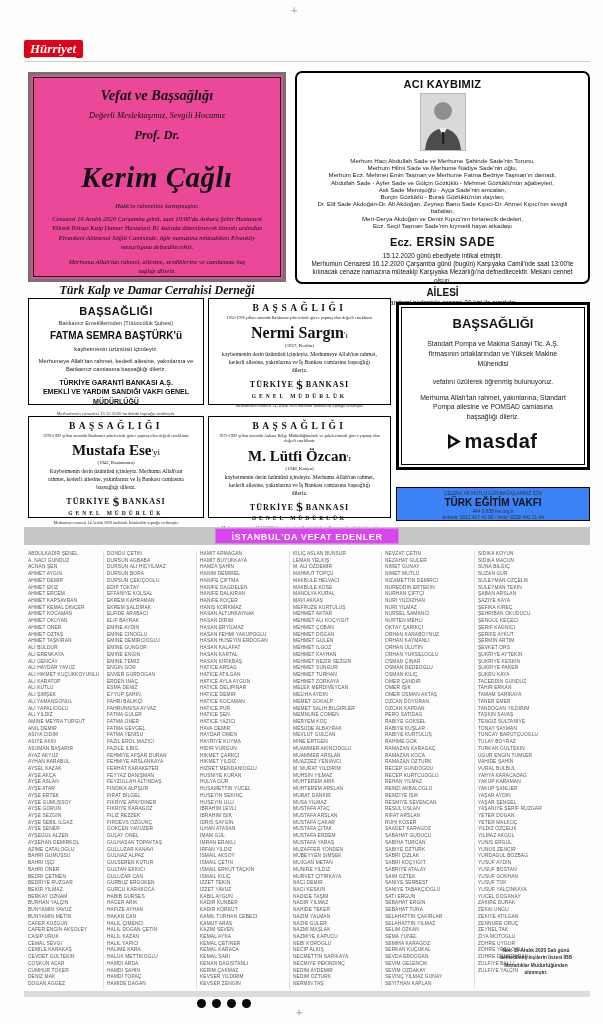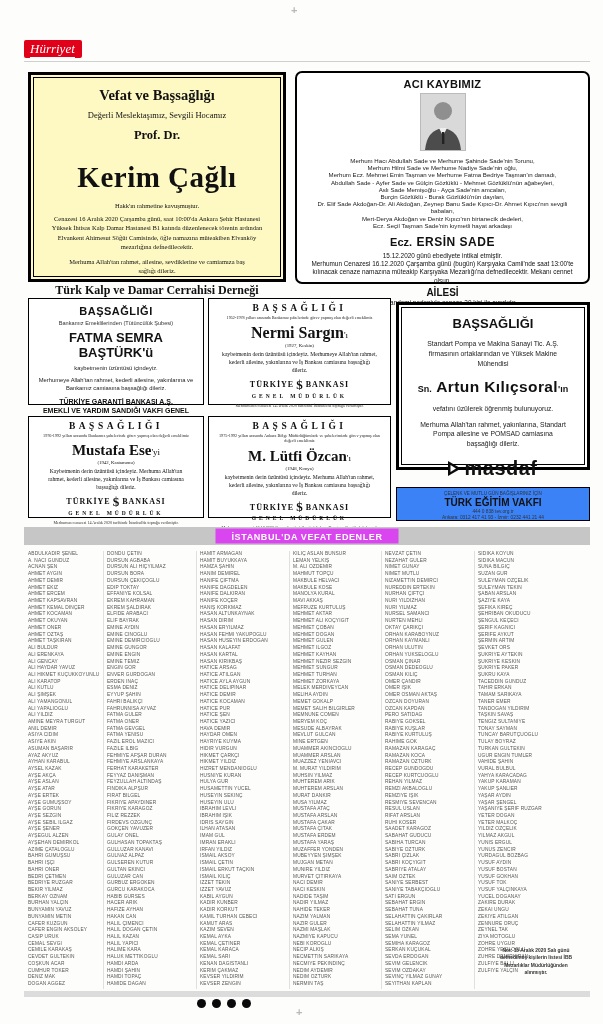--- a/index.html
+++ b/index.html
@@ -3,29 +3,29 @@
 <meta charset="utf-8">
 <style>
   * { margin:0; padding:0; box-sizing:border-box; }
   html,body { width:603px; height:1024px; }
   body { position:relative; background:#fdfdfc; font-family:"Liberation Sans",sans-serif; color:#111; overflow:hidden; }
 
   .cropmark { position:absolute; color:#b9b9b9; font-size:11px; font-weight:bold; }
 
   
   .header { position:absolute; left:24px; top:36px; width:566px; height:26px; border-bottom:1px solid #cfcfcf; display:flex; align-items:flex-end; justify-content:space-between; padding-bottom:3px; }
-  .masthead { background:#e10019; color:#fff; font-family:"Liberation Serif",serif; font-style:italic; font-weight:normal; font-size:13px; padding:2px 7px 3px 6px; border-radius:2px; line-height:1; }
+  .masthead { background:#e10019; color:#fff; font-family:"Liberation Serif",serif; font-style:italic; font-weight:bold; font-size:13px; padding:2px 7px 3px 6px; border-radius:2px; line-height:1; }
   .masthead span { border-bottom:1.5px solid #fff; padding-bottom:1px; }
   .header-right { display:flex; align-items:flex-end; gap:8px; }
   .issue-date { font-size:8px; color:#9a9a9a; padding-bottom:4px; }
   .issue-date b { color:#333; }
   .page-number { font-size:34px; line-height:0.8; color:#fff; -webkit-text-stroke:1px #9aa0a6; font-family:"DejaVu Sans",sans-serif; }
 
   
-  .kerim-box { position:absolute; left:28px; top:72px; width:258px; height:210px; border:3px solid #000000; background:#fef9c3; }
+  .kerim-box { position:absolute; left:28px; top:72px; width:258px; height:210px; border:3px solid #737373; background:#ec4899;font-style:italic; }
   .kerim-inner { margin:2px; border:1px solid #000; height:calc(100% - 4px); text-align:center; font-family:"Liberation Serif",serif; padding:9px 10px 6px; }
   .kerim-title { font-size:14.5px; font-weight:bold; }
   .kerim-sub { font-size:8.5px; margin-top:6px; }
   .kerim-hon { font-size:12.5px; font-weight:bold; margin-top:8px; }
   .kerim-name { font-size:29px; font-weight:bold; margin-top:18px; letter-spacing:0.5px; }
   .kerim-line1 { font-size:6.5px; margin-top:8px; }
   .kerim-funeral { font-size:6.5px; margin-top:5px; line-height:1.45; padding:0 4px; }
   .kerim-cond { font-size:6.5px; margin-top:5px; line-height:1.45; padding:0 22px; }
   .kerim-org { font-size:12px; font-weight:bold; margin-top:7px; }
 
@@ -40,21 +40,21 @@
   .ersin-name { font-size:12px; font-weight:bold; letter-spacing:0.5px; }
   .ersin-passing { font-size:6.4px; margin-top:2px; }
   .ersin-funeral { font-size:6.4px; line-height:1.3; margin-top:1px; padding:0 6px; }
   .ersin-family { font-size:10px; font-weight:bold; margin-top:2px; }
   .ersin-note { font-size:6.4px; margin-top:1px; }
 
   
   .fatma-box { position:absolute; left:28px; top:298px; width:176px; height:107px; border:1px solid #000; background:#fff; text-align:center; padding:6px 8px; }
   .fatma-head { font-size:11px; font-weight:bold; letter-spacing:0.5px; }
   .fatma-sub { font-size:5.6px; color:#333; margin-top:3px; }
-  .fatma-name { font-size:13px; font-weight:bold; margin-top:4px; }
+  .fatma-name { font-size:10px; font-weight:bold; margin-top:4px; }
   .fatma-line { font-size:5.8px; margin-top:4px; line-height:1.4; color:#222; }
   .fatma-org { font-size:7px; font-weight:bold; margin-top:5px; line-height:1.3; }
   .fatma-footer { font-size:4.3px; color:#444; margin-top:5px; }
 
   .is-box { position:absolute; border:1px solid #000; background:#fff; text-align:center; font-family:"Liberation Serif",serif; padding:4px 6px; }
   .is-nermi { left:208px; top:298px; width:183px; height:107px; }
   .is-mustafa { left:28px; top:416px; width:176px; height:102px; }
   .is-lutfi { left:208px; top:416px; width:183px; height:102px; }
   .is-head { font-size:9.5px; font-weight:bold; letter-spacing:3.5px; }
   .is-intro { font-size:4.2px; line-height:1.3; color:#222; margin-top:2px; padding:0 4px; }
@@ -206,24 +206,20 @@
       <span>BANKASI</span>
     </div>
   <div class="is-gm">GENEL MÜDÜRLÜK</div>
   <div class="is-footer">Merhumun cenazesi 16.12.2020 Çarşamba günü (bugün) Ankara Kocatepe Camii'nde kılınacak öğle namazına müteakip cenazesi Karşıyaka Mezarlığı'nda toprağa verilecektir.</div>
 </div>
 
 <div class="artun-box">
   <div class="artun-inner">
     <div class="artun-head">BAŞSAĞLIĞI</div>
     <div class="artun-intro">Standart Pompa ve Makina Sanayi Tic. A.Ş. firmasının ortaklarından ve Yüksek Makine Mühendisi</div>
-    <div class="artun-name-row">
-      <span class="artun-sn">Sn.</span>
-      <span class="artun-name">Artun Kılıçsoral</span><span class="artun-sfx">'ın</span>
-    </div>
     <div class="artun-line">vefatını üzülerek öğrenmiş bulunuyoruz.</div>
     <div class="artun-cond">Merhuma Allah'tan rahmet, yakınlarına, Standart Pompa ailesine ve POMSAD camiasına başsağlığı dileriz.</div>
     <div class="masdaf">
       <svg width="13" height="15" viewBox="0 0 13 15">
           <polygon points="0,0 13,7.5 0,15" fill="#0a0a0a"></polygon>
           <polygon points="2.5,4 8,7.5 2.5,11" fill="#fff"></polygon>
         </svg>
       <span>masdaf</span>
     </div>
   </div>

